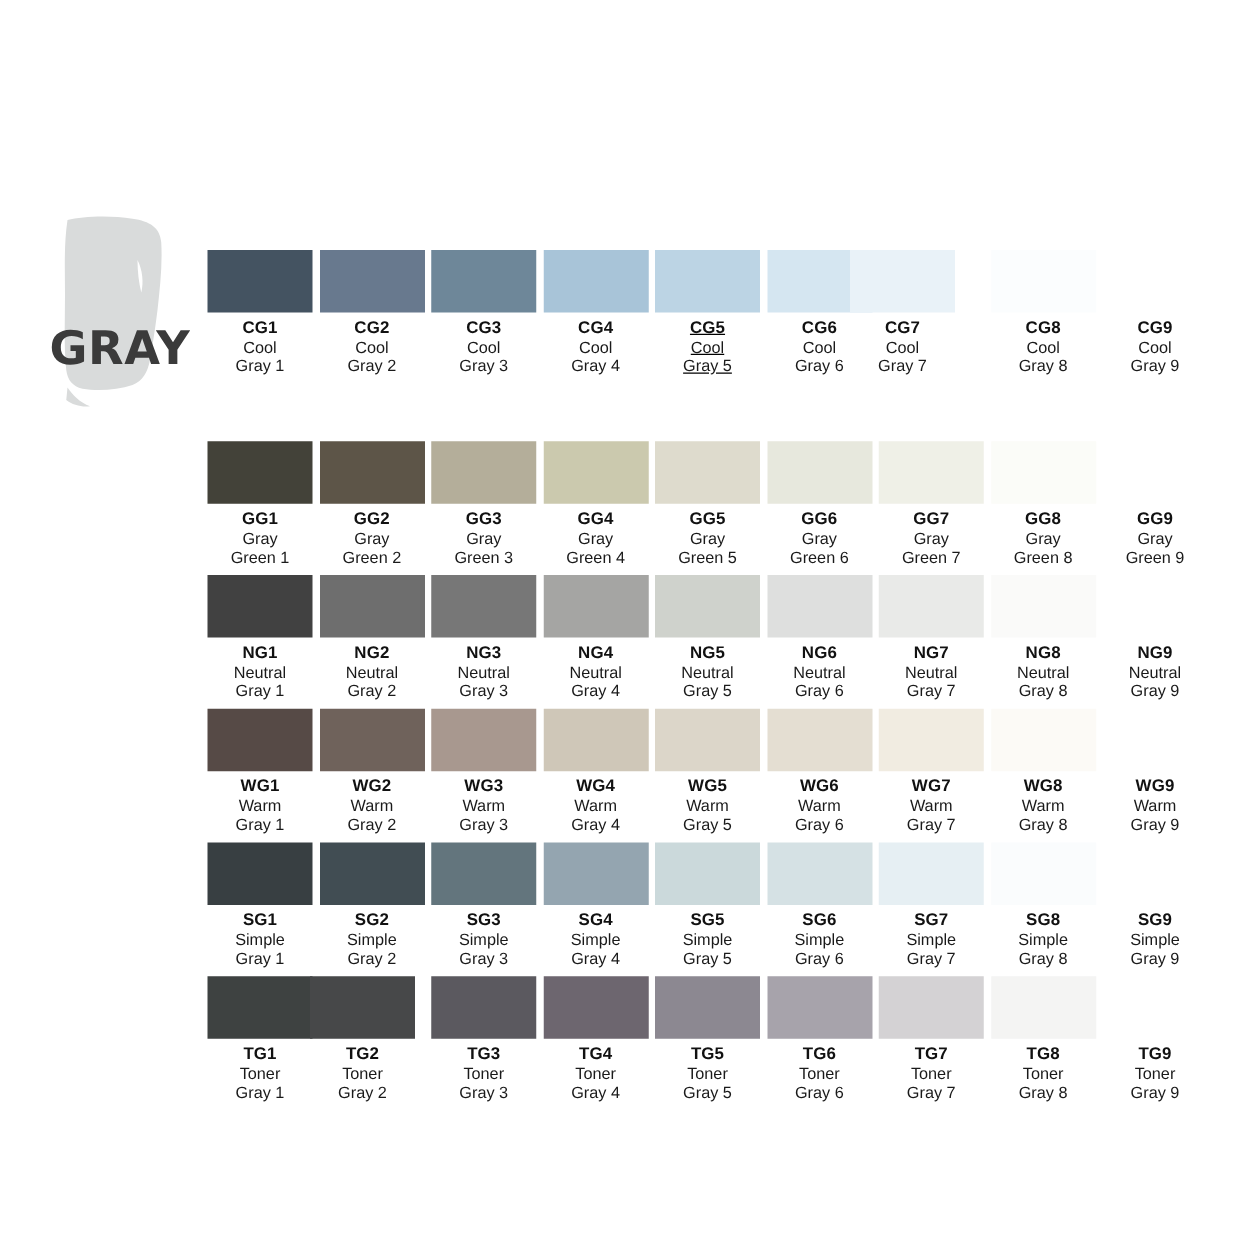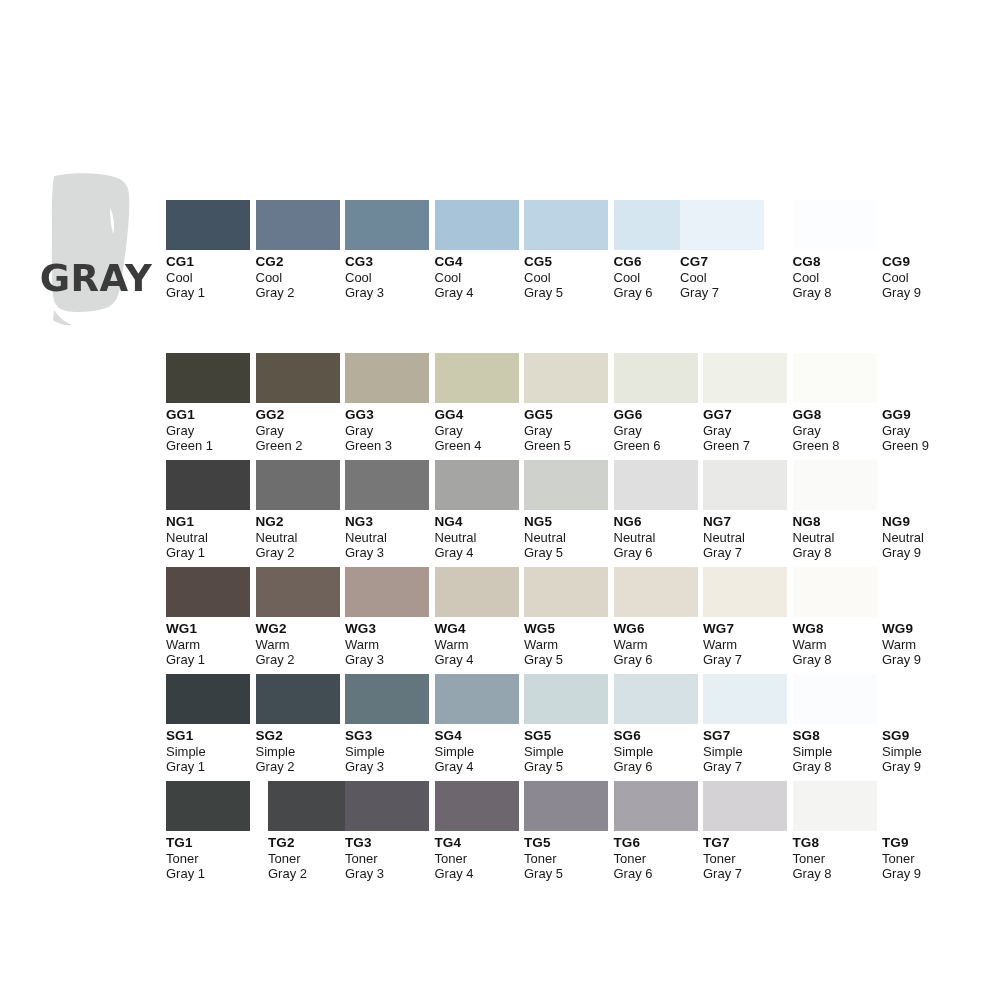--- a/index.html
+++ b/index.html
@@ -51,21 +51,21 @@
     position:absolute;
     top:0;
     width:84px;
   }
   .swatch{
     width:84px;
     height:50px;
     display:block;
   }
   .cap{
-    text-align:left;
+    text-align:center;
     color:#111111;
     line-height:1.18;
     margin-top:4px;
   }
   .code{
     display:block;
     font-weight:700;
     font-size:13.5px;
     letter-spacing:0.1px;
     color:#111111;
@@ -122,21 +122,21 @@
           </div>
         </div>
         <div class="cell" style="left: 268.5px; width: 84px;">
           <div class="swatch" title="#a8c4d8" style="width: 84px; height: 50px; background: rgb(168, 196, 216);"></div>
           <div class="cap">
             <span class="code">CG4</span>
             <span class="n1">Cool</span>
             <span class="n2">Gray 4</span>
           </div>
         </div>
-        <div class="cell" style="left: 358px; width: 84px;">
+        <div class="cell" style="left: 358px; width: 84px; text-decoration: underline;">
           <div class="swatch" title="#bcd4e4" style="width: 84px; height: 50px; background: rgb(188, 212, 228);"></div>
           <div class="cap">
             <span class="code">CG5</span>
             <span class="n1">Cool</span>
             <span class="n2">Gray 5</span>
           </div>
         </div>
         <div class="cell" style="left: 447.5px; width: 84px;">
           <div class="swatch" title="#d5e6f1" style="width: 84px; height: 50px; background: rgb(213, 230, 241);"></div>
           <div class="cap">
@@ -468,21 +468,21 @@
       </div>
       <div class="row" style="height: 107px;">
         <div class="cell" style="left: 0px; width: 84px;">
           <div class="swatch" title="#3e4241" style="width: 84px; height: 50px; background: rgb(62, 66, 65);"></div>
           <div class="cap">
             <span class="code">TG1</span>
             <span class="n1">Toner</span>
             <span class="n2">Gray 1</span>
           </div>
         </div>
-        <div class="cell" style="left: 102px; width: 84px;">
+        <div class="cell" style="left: 82px; width: 84px;">
           <div class="swatch" title="#474849" style="width: 84px; height: 50px; background: rgb(71, 72, 73);"></div>
           <div class="cap">
             <span class="code">TG2</span>
             <span class="n1">Toner</span>
             <span class="n2">Gray 2</span>
           </div>
         </div>
         <div class="cell" style="left: 179px; width: 84px;">
           <div class="swatch" title="#5b595f" style="width: 84px; height: 50px; background: rgb(91, 89, 95);"></div>
           <div class="cap">

